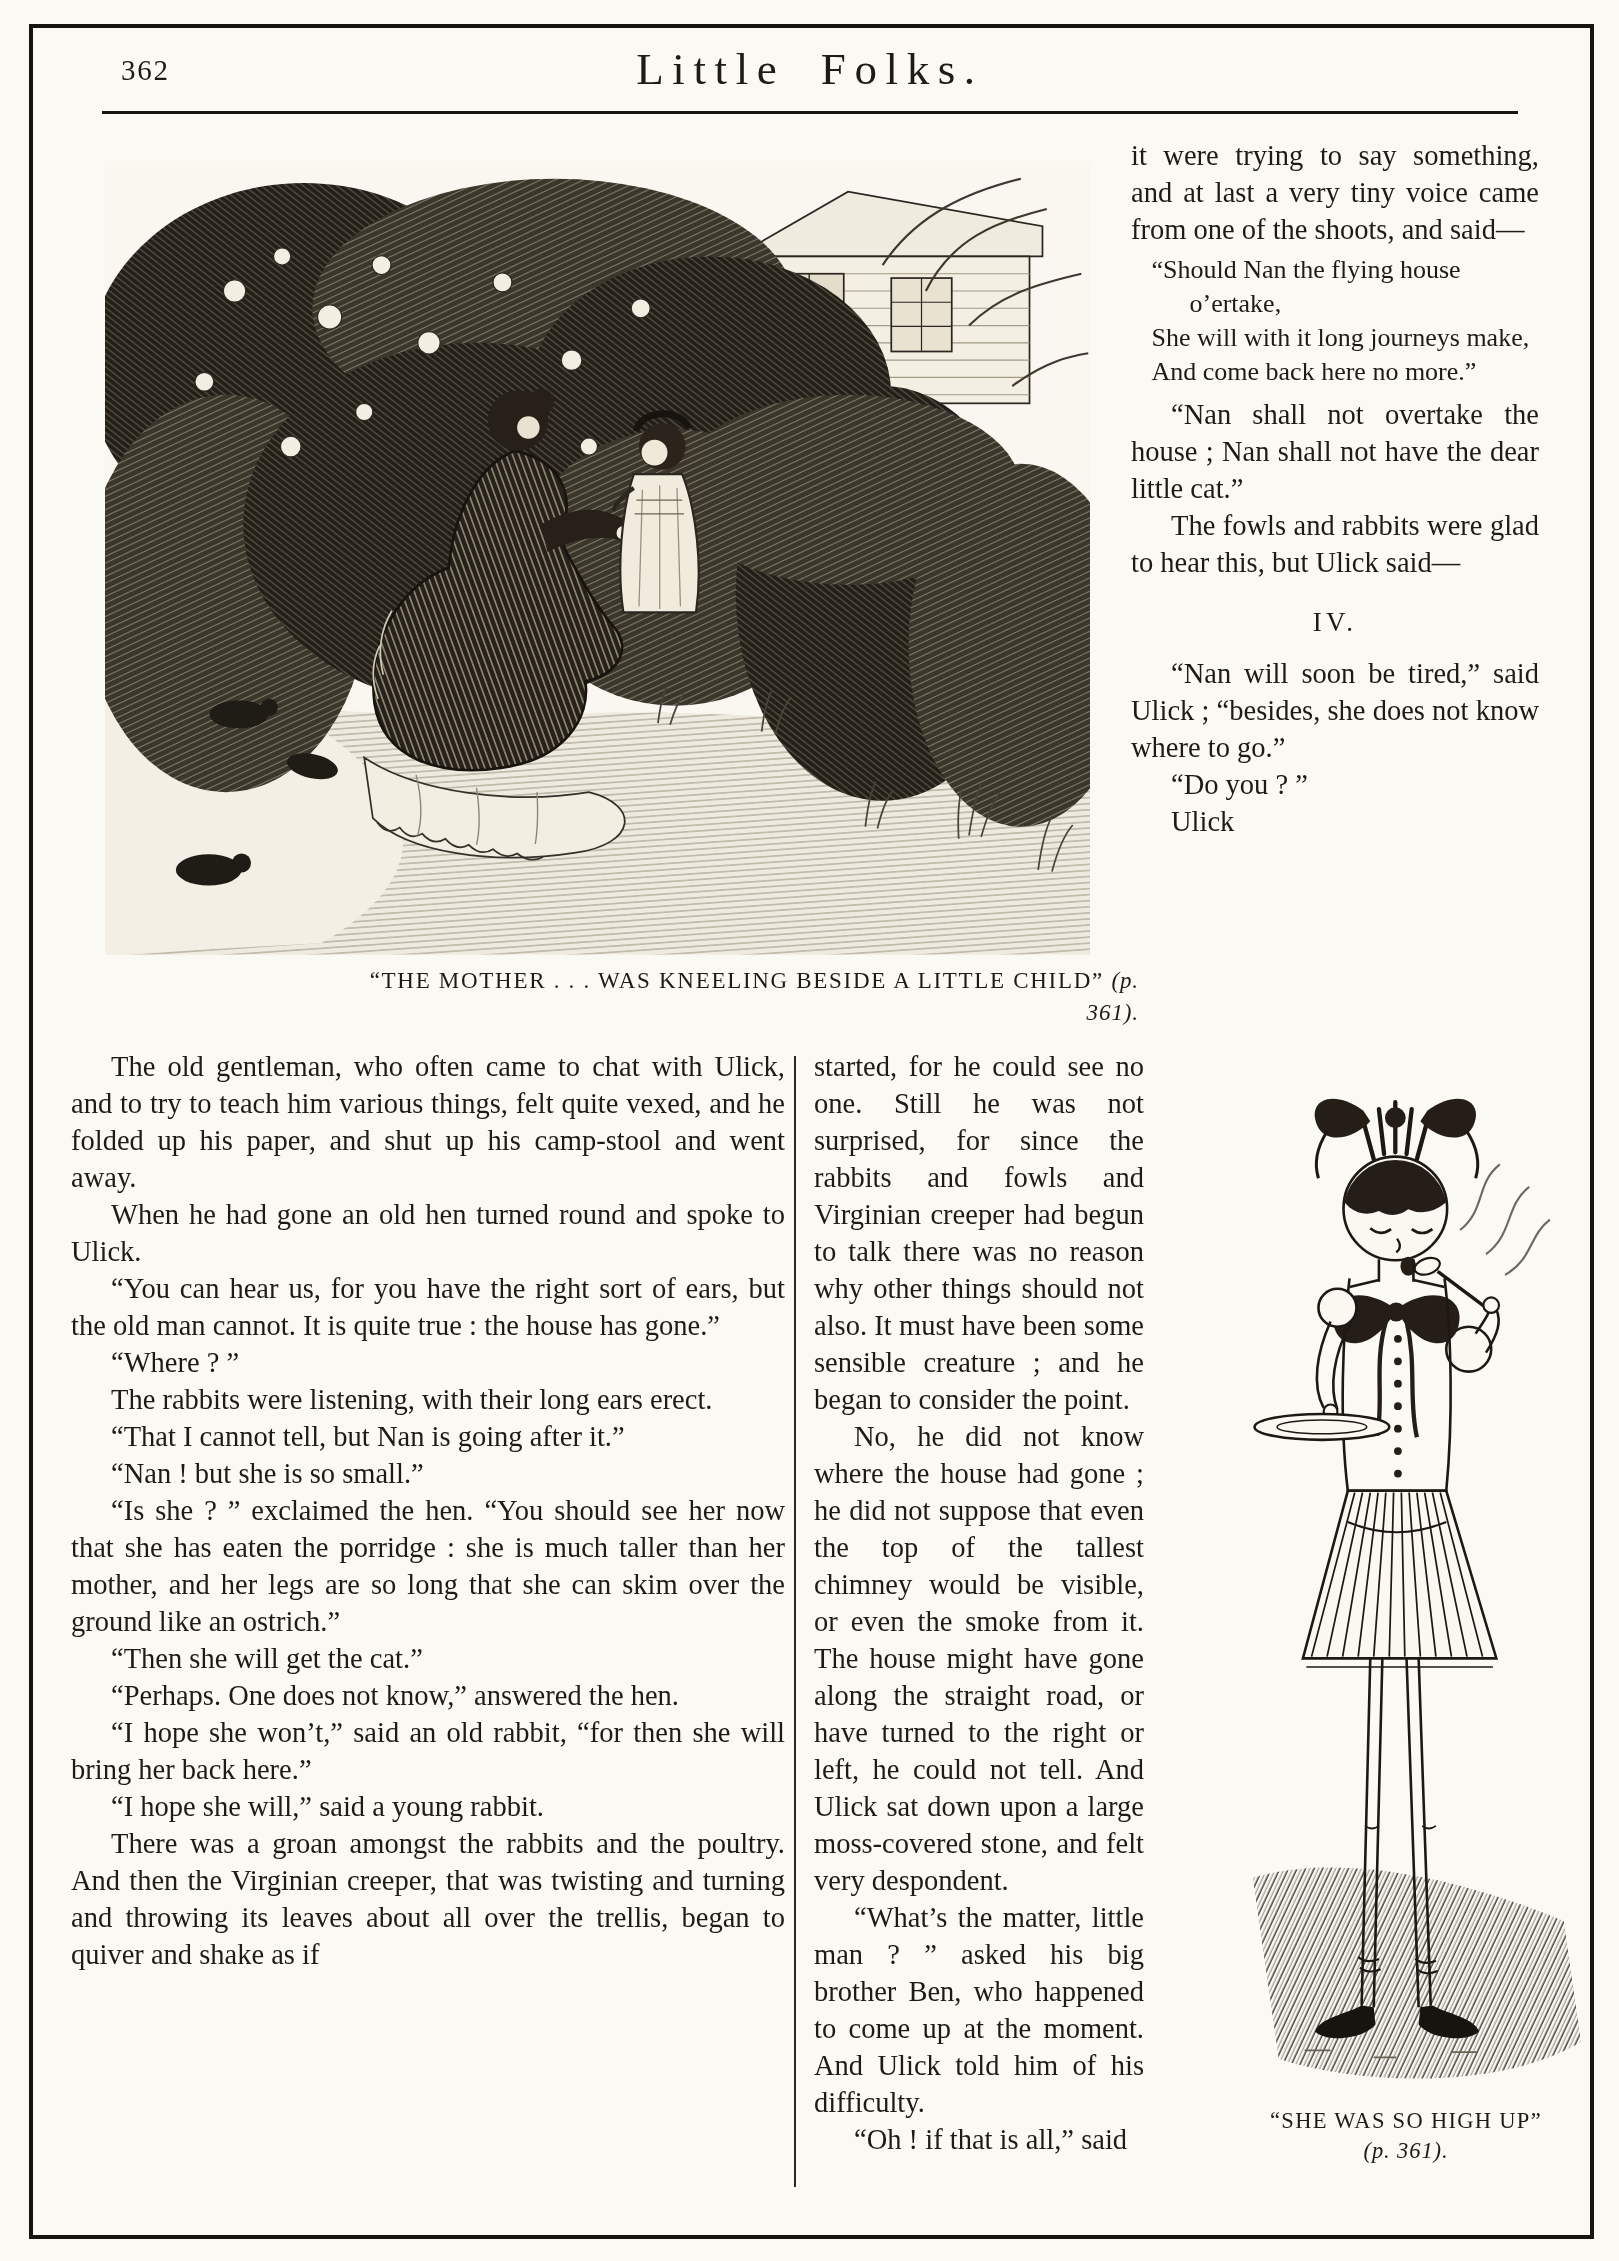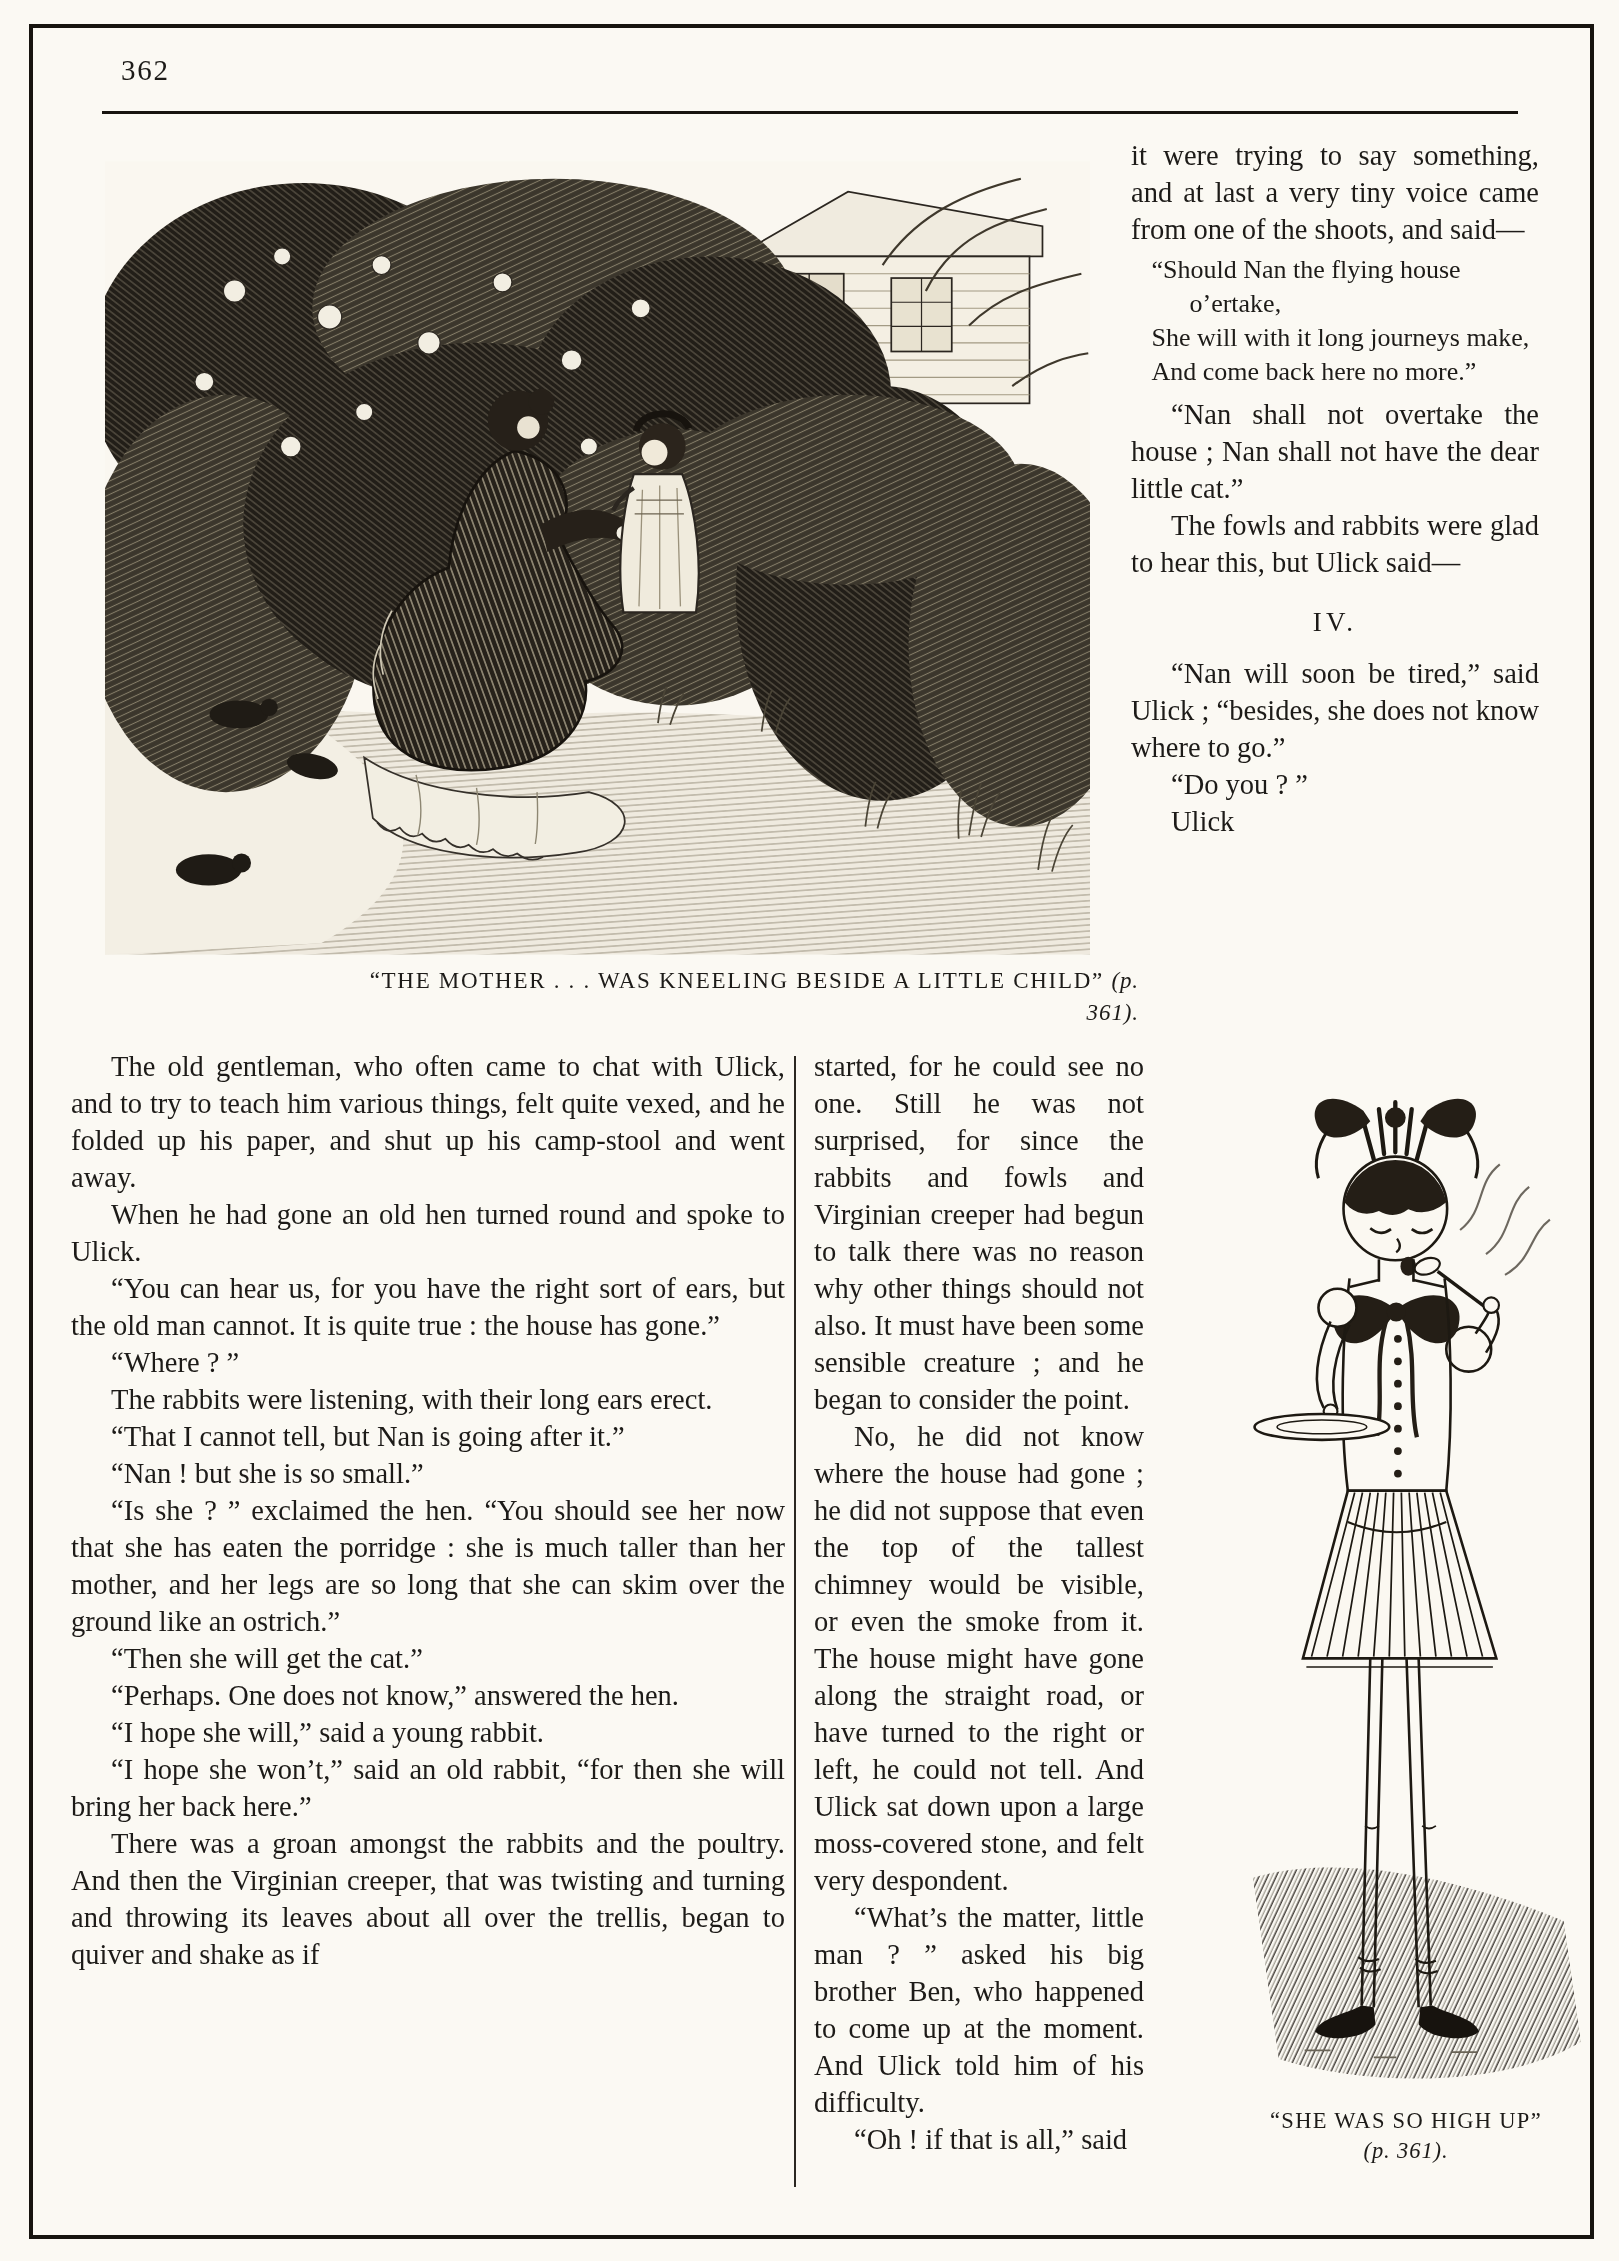--- a/index.html
+++ b/index.html
@@ -85,20 +85,21 @@
   }
   .caption-line { display:block; }
 </style>
 </head>
 <body>
 
 <div class="page">
   <div class="frame"></div>
 
   <div class="page-number">362</div>
+  <div class="page-title">Little Folks.</div>
   <div class="header-rule"></div>
 
   <figure class="main-illustration">
     <svg viewBox="0 0 1140 918">
       <defs>
         <pattern id="fol1" width="6" height="6" patternUnits="userSpaceOnUse" patternTransform="rotate(38)">
           <rect width="6" height="6" fill="#221e18"></rect>
           <line x1="0" y1="1" x2="6" y2="1" stroke="#6a6353" stroke-width="1.1"></line>
         </pattern>
         <pattern id="fol2" width="7" height="7" patternUnits="userSpaceOnUse" patternTransform="rotate(-25)">
@@ -233,22 +234,22 @@
     <p class="para">The old gentleman, who often came to chat with Ulick, and to try to teach him various things, felt quite vexed, and he folded up his paper, and shut up his camp-stool and went away.</p>
     <p class="para">When he had gone an old hen turned round and spoke to Ulick.</p>
     <p class="para">“You can hear us, for you have the right sort of ears, but the old man cannot.  It is quite true : the house has gone.”</p>
     <p class="para">“Where ? ”</p>
     <p class="para">The rabbits were listening, with their long ears erect.</p>
     <p class="para">“That I cannot tell, but Nan is going after it.”</p>
     <p class="para">“Nan !  but she is so small.”</p>
     <p class="para">“Is she ? ” exclaimed the hen.  “You should see her now that she has eaten the porridge : she is much taller than her mother, and her legs are so long that she can skim over the ground like an ostrich.”</p>
     <p class="para">“Then she will get the cat.”</p>
     <p class="para">“Perhaps.  One does not know,” answered the hen.</p>
+    <p class="para">“I hope she won’t,” said an old rabbit, “for then she will bring her back here.”</p>
     <p class="para">“I hope she will,” said a young rabbit.</p>
-    <p class="para">“I hope she won’t,” said an old rabbit, “for then she will bring her back here.”</p>
     <p class="para">There was a groan amongst the rabbits and the poultry.  And then the Virginian creeper, that was twisting and turning and throwing its leaves about all over the trellis, began to quiver and shake as if</p>
   </div>
 
   <div class="column-divider"></div>
 
   <div class="col col-mid">
     <p class="para no-indent">started, for he could see no one.  Still he was not surprised, for since the rabbits and fowls and Virginian creeper had begun to talk there was no reason why other things should not also.  It must have been some sensible creature ; and he began to consider the point.</p>
     <p class="para">No, he did not know where the house had gone ; he did not suppose that even the top of the tallest chimney would be visible, or even the smoke from it.  The house might have gone along the straight road, or have turned to the right or left, he could not tell.  And Ulick sat down upon a large moss-covered stone, and felt very despondent.</p>
     <p class="para">“What’s the matter, little man ? ” asked his big brother Ben, who happened to come up at the moment.  And Ulick told him of his difficulty.</p>
     <p class="para">“Oh !  if that is all,” said</p>

